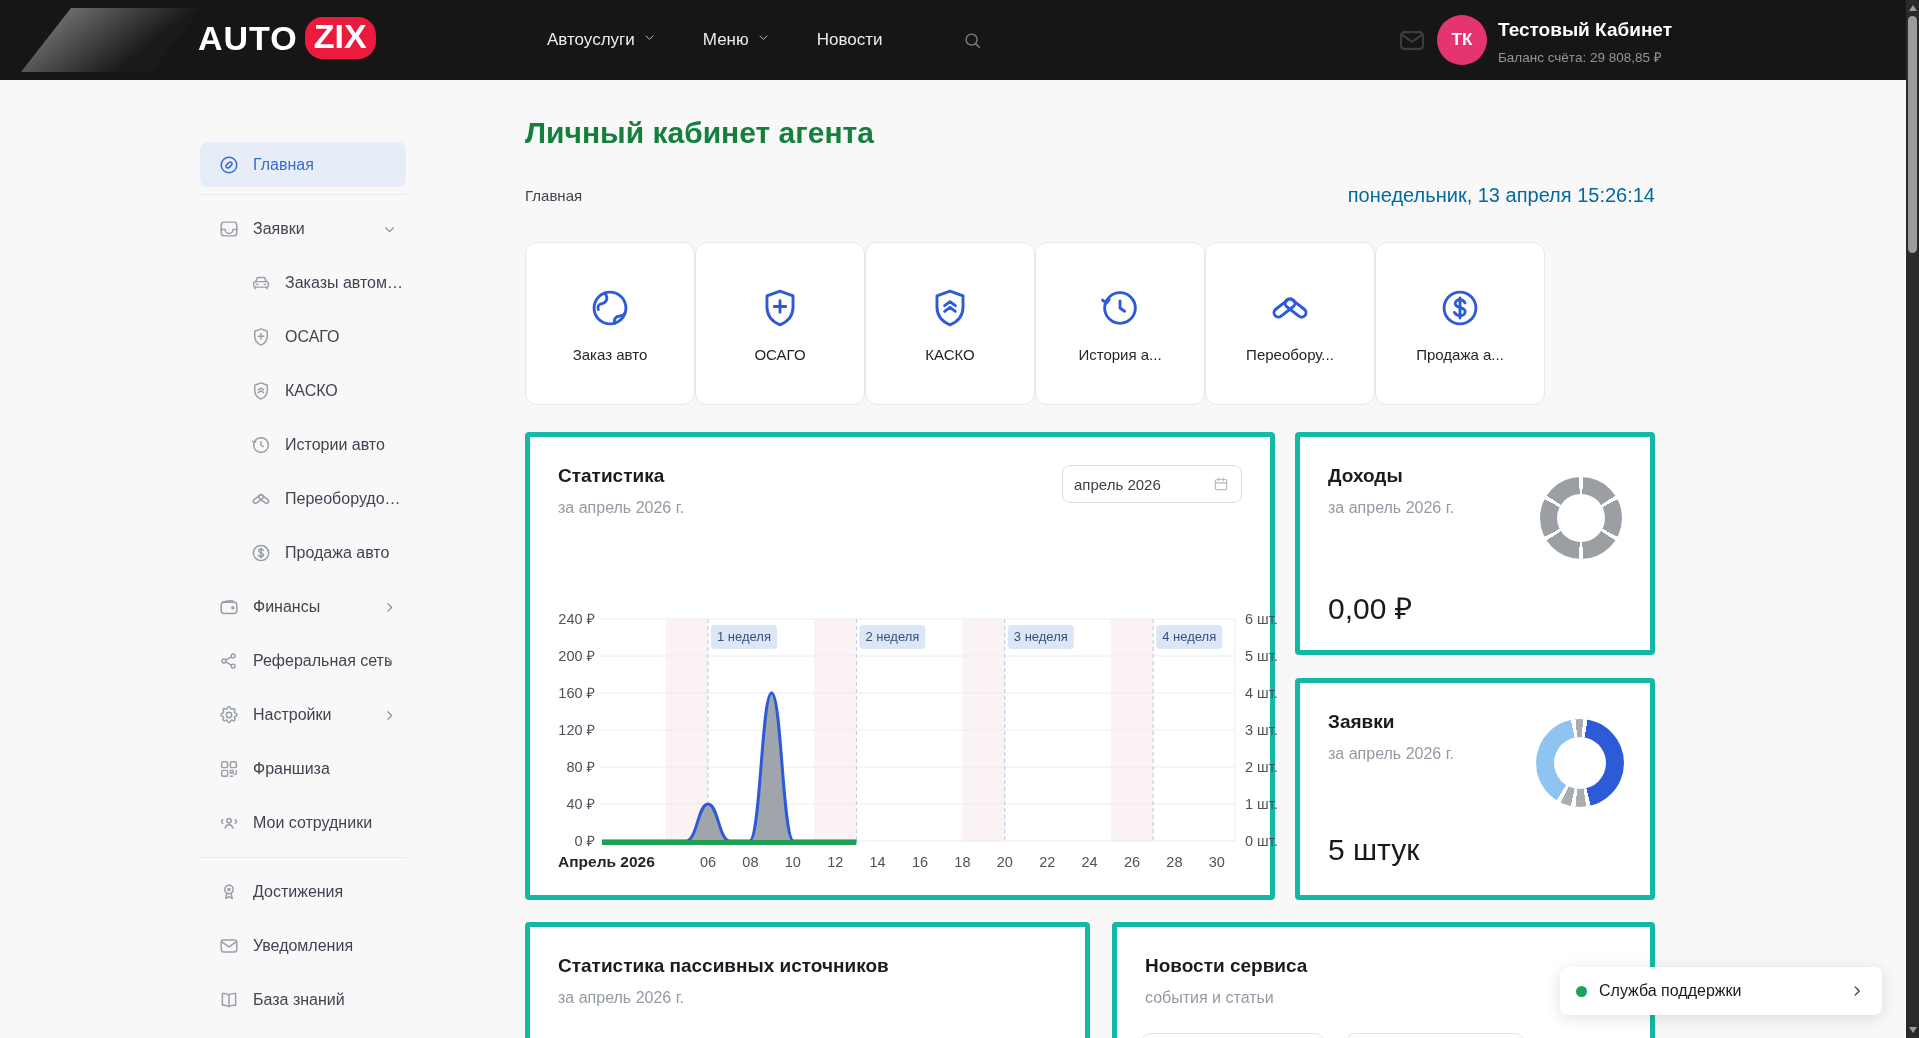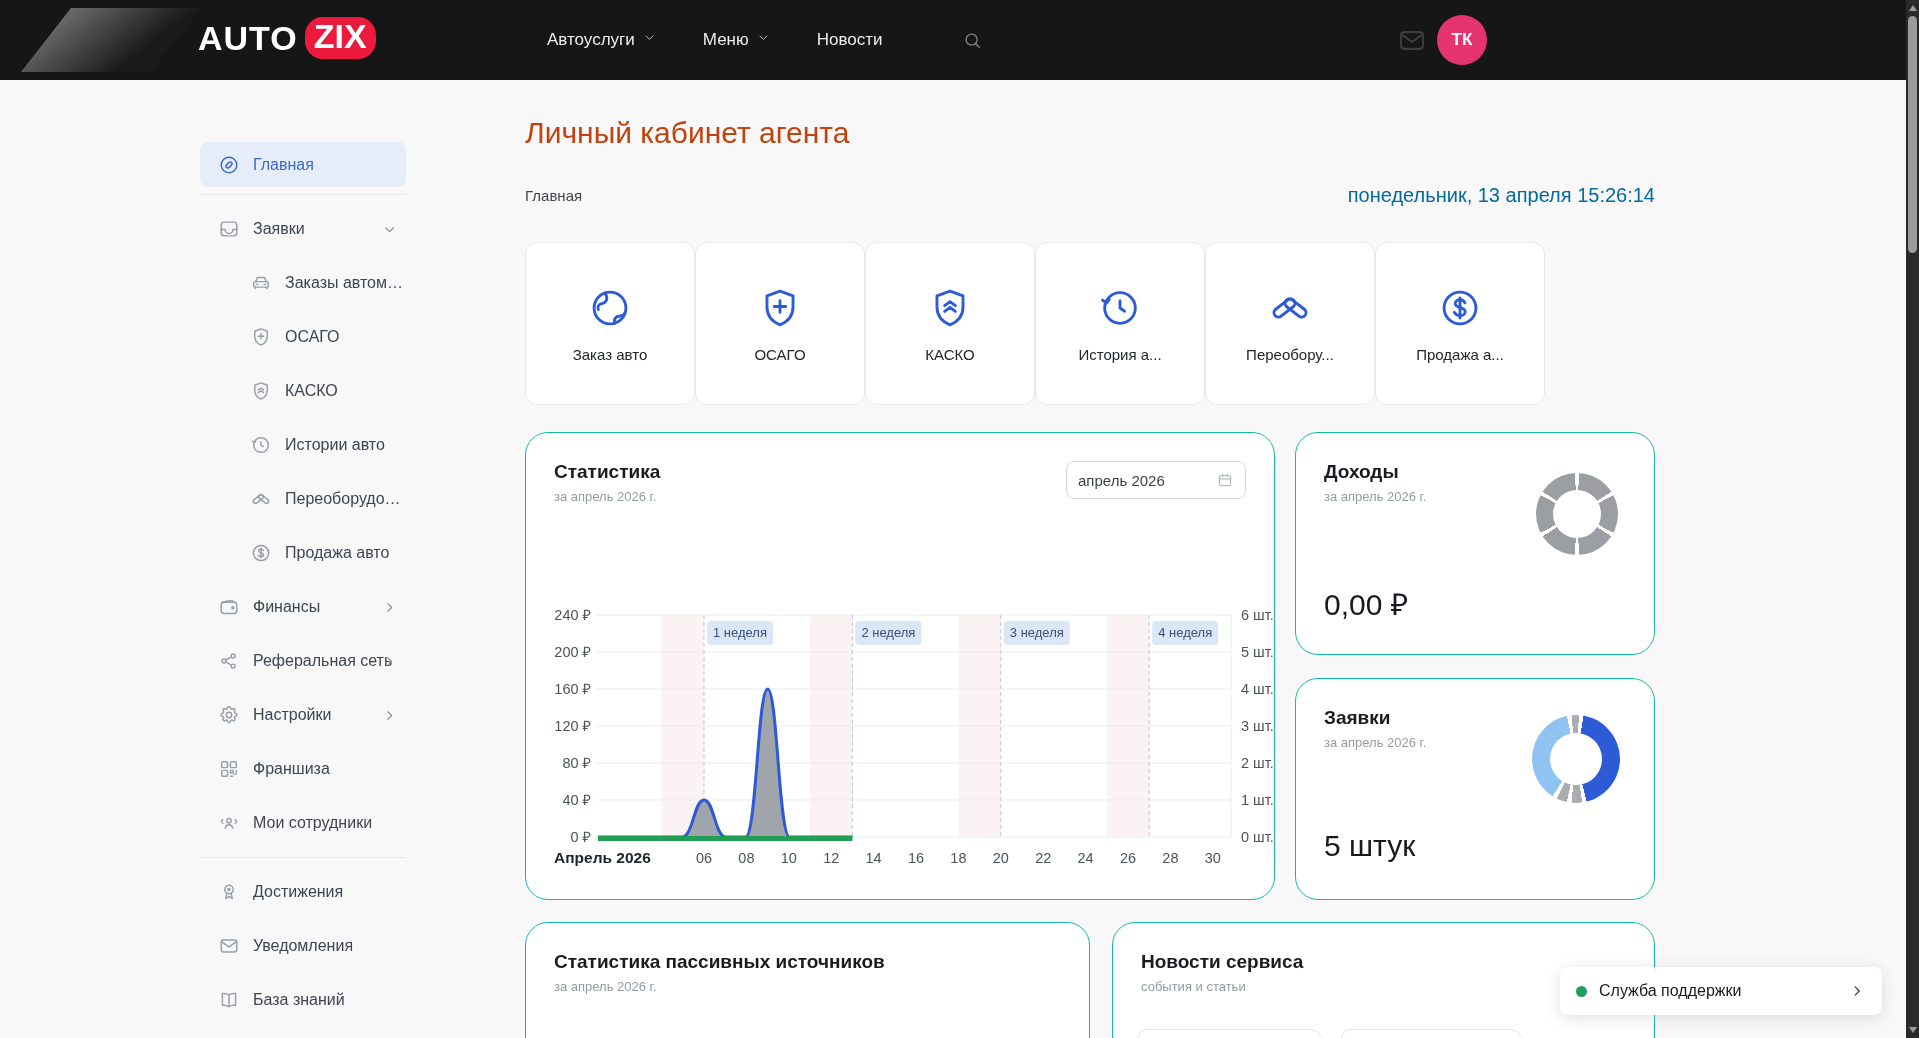--- a/index.html
+++ b/index.html
@@ -35,42 +35,42 @@
   .s-item{display:flex;align-items:center;height:54px;padding-left:18px;position:relative;color:#3f4550;font-size:16px;cursor:pointer;text-decoration:none;white-space:nowrap}
   .s-item.sub{padding-left:50px}
   .s-item.active{background:#e6edf8;border-radius:8px;height:45px;margin:4px 0;color:#3a6bc9}
   .s-ico{width:22px;height:22px;color:#989ea7;margin-right:13px;flex:none}
   .s-item.active .s-ico{color:#3a6bc9}
   .s-label{overflow:hidden;text-overflow:ellipsis}
   .s-chev{position:absolute;right:8px;width:17px;height:17px;color:#858b94}
   .s-divider{height:1px;background:#e7e8eb;margin:7px 0}
 
   
-  .page-title{position:absolute;left:525px;top:116px;font-size:30px;font-weight:400;color:#c2410c}
+  .page-title{position:absolute;left:525px;top:116px;font-size:30px;font-weight:700;color:#15803d}
   .crumb-row{position:absolute;left:525px;top:184px;width:1130px;display:flex;justify-content:space-between;align-items:center}
   .breadcrumb{font-size:15px;color:#40454d;cursor:pointer}
   .page-date{font-size:20px;color:#0369a1}
 
   
   .quick-row{position:absolute;left:525px;top:242px;display:flex;}
   .qcard{width:170px;height:163px;background:#fff;border:1px solid #e7e8ec;border-radius:12px;display:flex;flex-direction:column;align-items:center;justify-content:center;cursor:pointer}
   .qicon{width:46px;height:46px;color:#2d5bd7}
   .qicon svg{stroke-width:1.5}
   .qlabel{margin-top:15px;font-size:15px;color:#23262c;white-space:nowrap}
 
   
-  .card{position:absolute;background:#fff;border:1px solid #14b8a6;border-radius:23px}
+  .card{position:absolute;background:#fff;border:5px solid #14b8a6;border-radius:4px}
   #stat-card{left:525px;top:432px;width:750px;height:468px}
   #income-card{left:1295px;top:432px;width:360px;height:223px}
   #requests-card{left:1295px;top:678px;width:360px;height:222px}
   #passive-card{left:525px;top:922px;width:565px;height:150px}
   #news-card{left:1112px;top:922px;width:543px;height:150px}
   .card-head{position:absolute;left:28px;top:28px}
   .card-title{font-size:19px;font-weight:700;color:#191b20}
-  .card-sub{font-size:13px;color:#949aa4;margin-top:6px}
+  .card-sub{font-size:16px;color:#949aa4;margin-top:12px}
   .big-val{position:absolute;left:28px;top:150px;font-size:30px;font-weight:400;color:#17191e}
   .period{position:absolute;right:28px;top:28px;width:180px;height:38px;border:1px solid #d8dade;border-radius:8px;background:#fff;display:flex;align-items:center;justify-content:space-between;padding:0 11px;font-size:15px;color:#3c4149;cursor:pointer}
   .cal-ico{width:18px;height:18px;color:#b6bac1}
   #chart-svg{position:absolute;left:15px;top:160px;width:740px;height:290px}
   .donut{position:absolute;border-radius:50%}
   .donut::after{content:"";position:absolute;inset:17px;background:#fff;border-radius:50%}
   #income-donut{left:240px;top:40px;width:82px;height:82px}
   #requests-donut{left:236px;top:36px;width:88px;height:88px}
   #requests-donut::after{inset:18px}
   .pill{position:absolute;top:106px;height:40px;border:1px solid #e3e4e8;border-radius:10px;background:#fff;cursor:pointer}
@@ -119,20 +119,24 @@
         <path d="m15.6 15.6 4.2 4.2"></path>
       </svg>
     </span>
   <span class="hdr-env">
       <svg viewBox="0 0 24 24" fill="none" stroke="currentColor" stroke-width="1.6" stroke-linecap="round" stroke-linejoin="round" width="100%" height="100%">
         <rect x="3.5" y="5.5" width="17" height="13" rx="2.6"></rect>
         <path d="m5 8 7 5 7-5"></path>
       </svg>
     </span>
   <div class="avatar">ТК</div>
+  <div class="user-meta">
+    <div class="user-name">Тестовый Кабинет</div>
+    <div class="user-balance">Баланс счёта: 29 808,85 ₽</div>
+  </div>
 </div>
 
 <div class="scrollbar">
   <div class="sb-up"></div>
   <div class="sb-thumb"></div>
   <div class="sb-down"></div>
 </div>
 
 <div class="sidebar" id="sidebar">
     <a class="s-item active">

